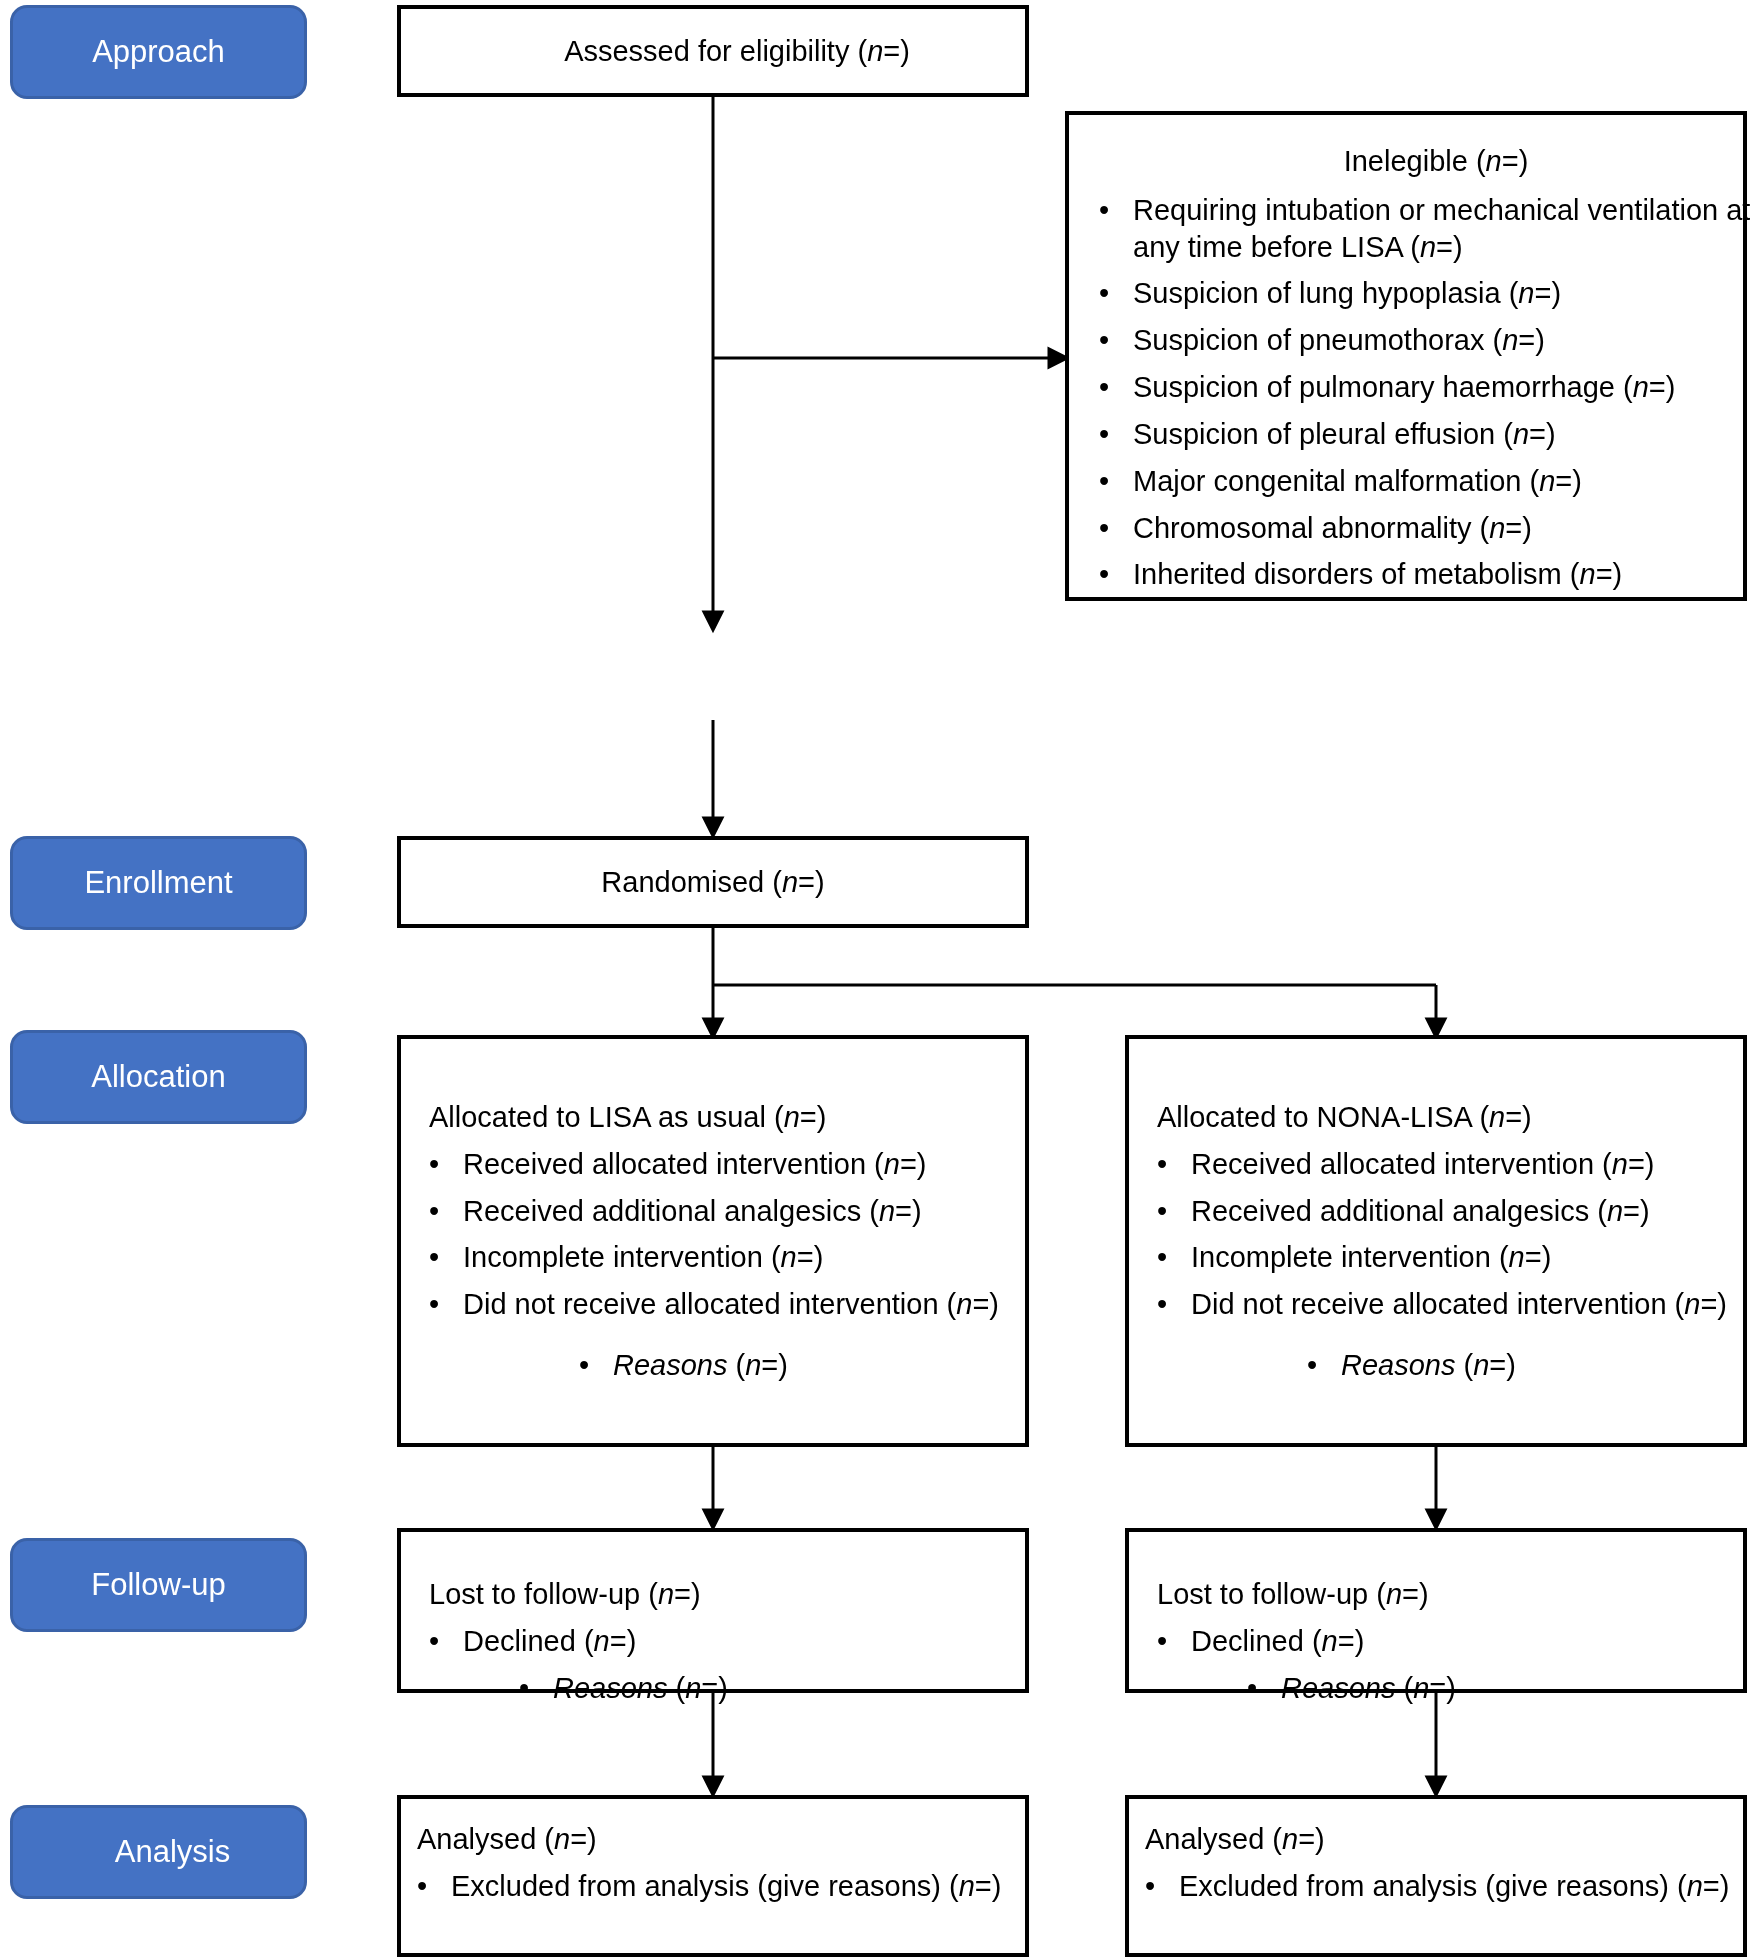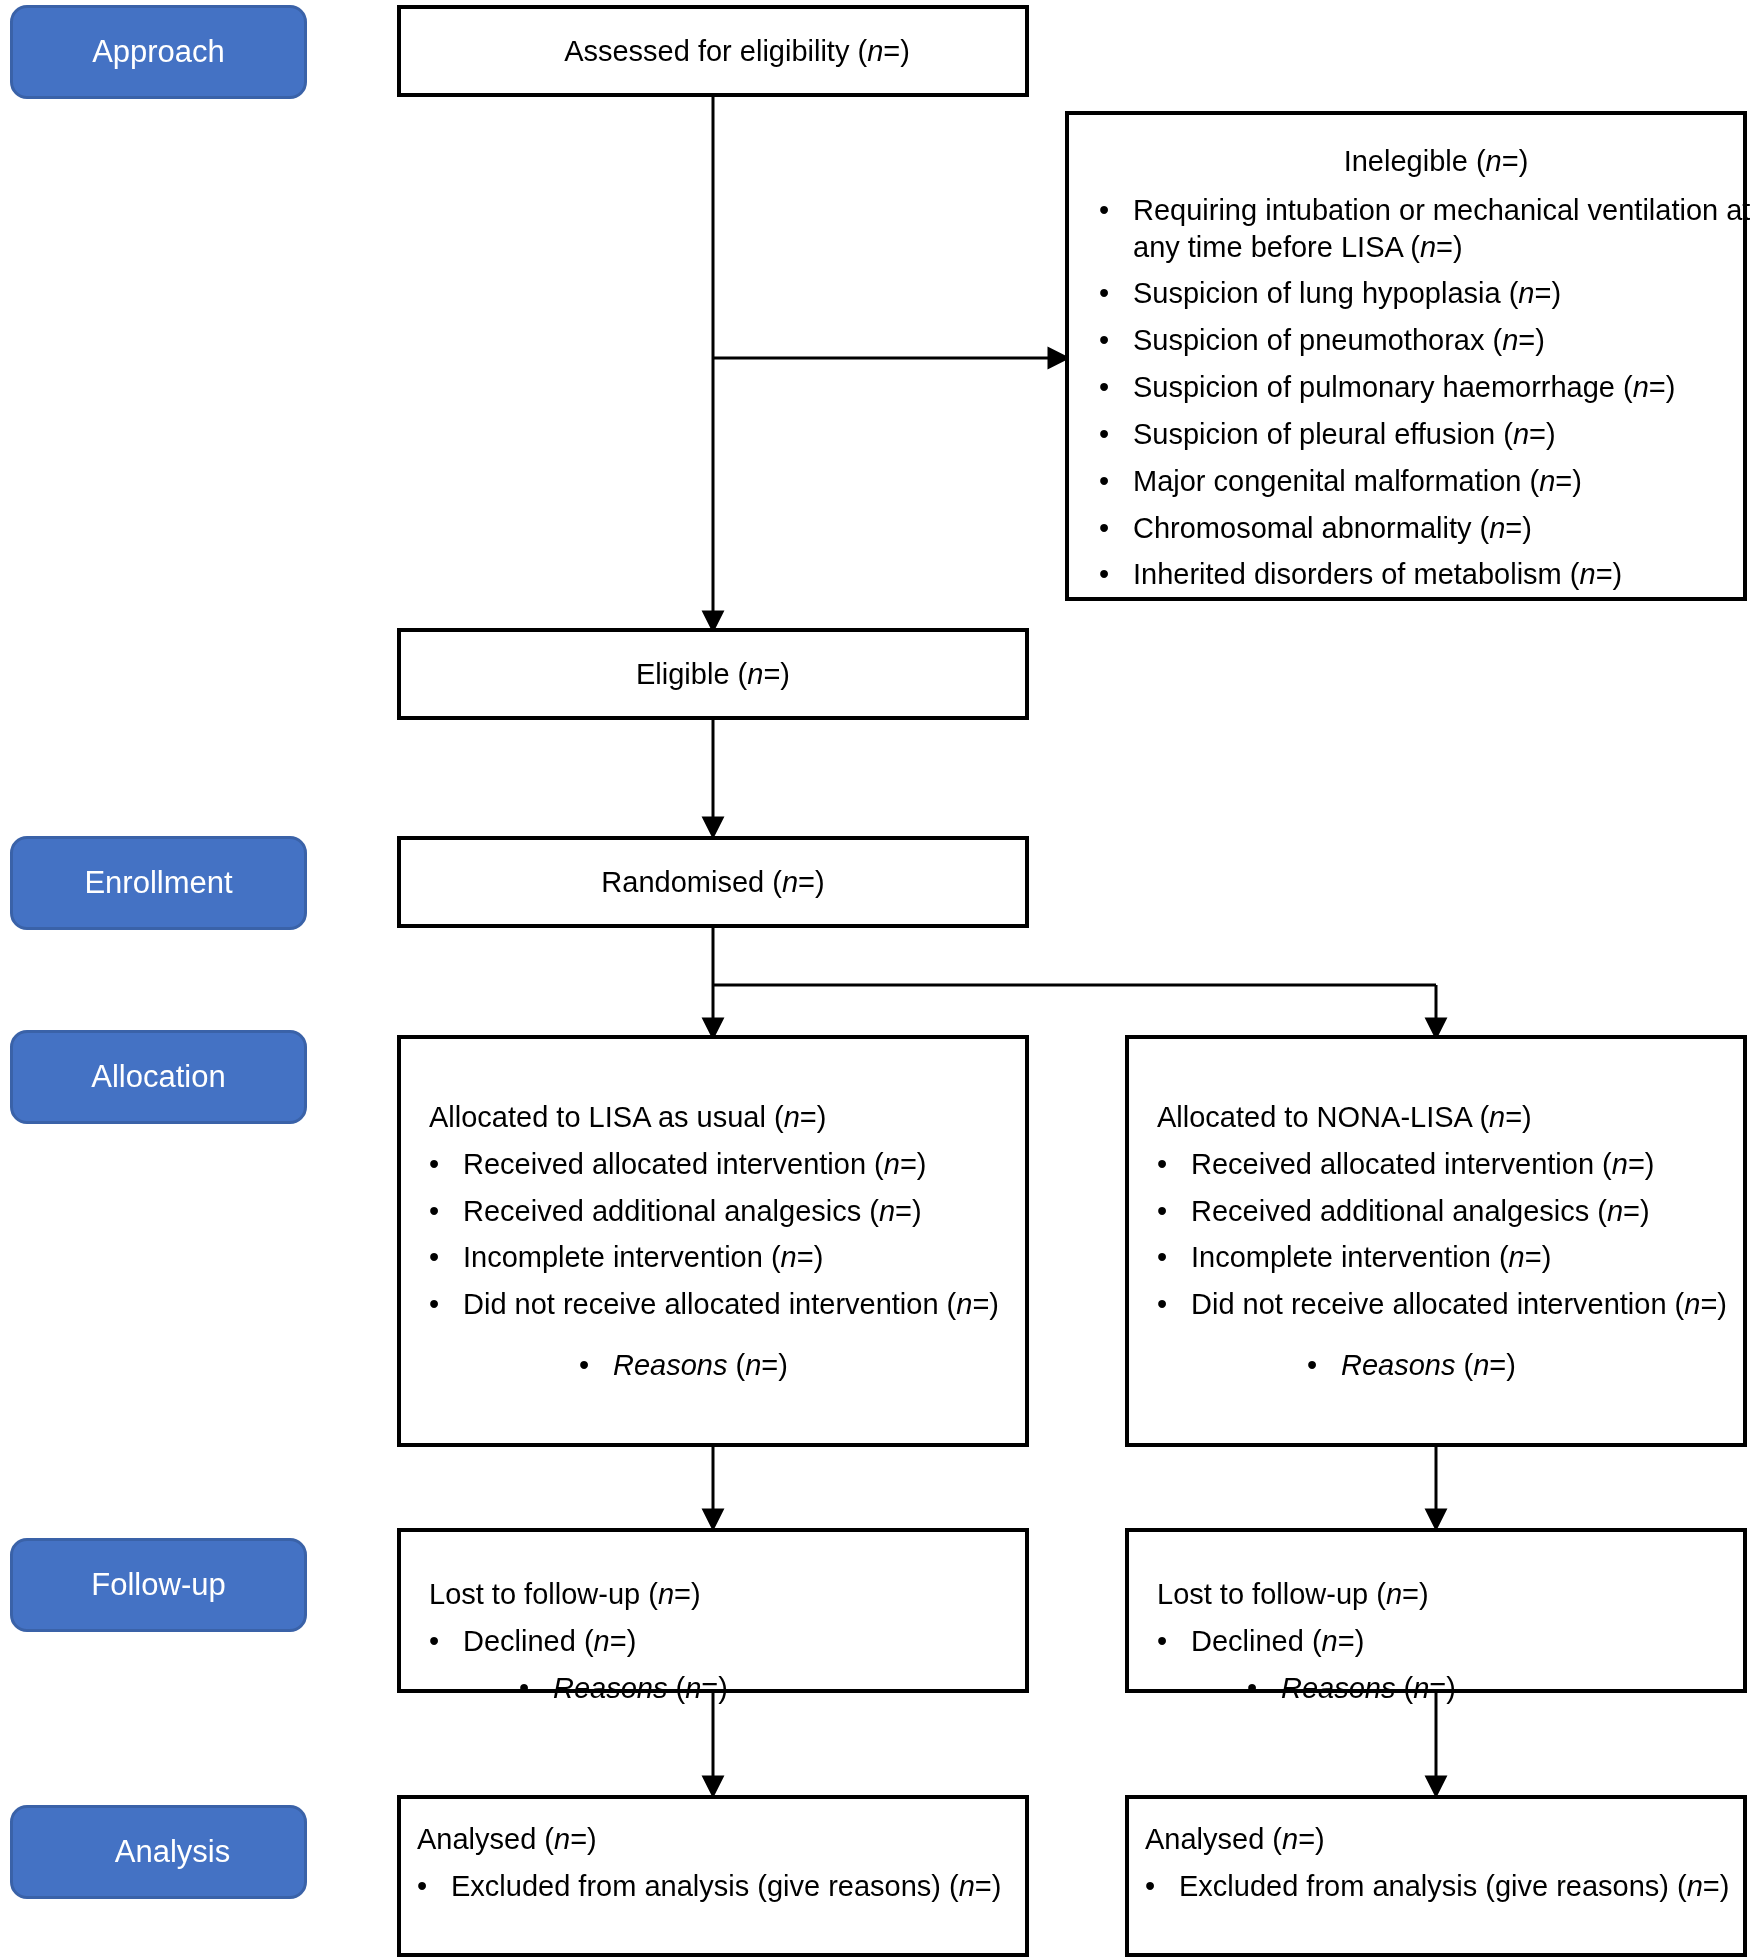--- a/index.html
+++ b/index.html
@@ -128,25 +128,20 @@
         <div class="line b"><span class="dot">•</span><span class="txt">Requiring intubation or mechanical ventilation at any time before LISA</span><span class="nsuf"> (<i>n</i>=)</span></div>
         <div class="line b"><span class="dot">•</span><span class="txt">Suspicion of lung hypoplasia</span><span class="nsuf"> (<i>n</i>=)</span></div>
         <div class="line b"><span class="dot">•</span><span class="txt">Suspicion of pneumothorax</span><span class="nsuf"> (<i>n</i>=)</span></div>
         <div class="line b"><span class="dot">•</span><span class="txt">Suspicion of pulmonary haemorrhage</span><span class="nsuf"> (<i>n</i>=)</span></div>
         <div class="line b"><span class="dot">•</span><span class="txt">Suspicion of pleural effusion</span><span class="nsuf"> (<i>n</i>=)</span></div>
         <div class="line b"><span class="dot">•</span><span class="txt">Major congenital malformation</span><span class="nsuf"> (<i>n</i>=)</span></div>
         <div class="line b"><span class="dot">•</span><span class="txt">Chromosomal abnormality</span><span class="nsuf"> (<i>n</i>=)</span></div>
         <div class="line b"><span class="dot">•</span><span class="txt">Inherited disorders of metabolism</span><span class="nsuf"> (<i>n</i>=)</span></div>
       </div>
     </div>
-  <div class="box center" id="box-eligible">
-      <div class="lines">
-        <div class="line ctr"><span class="txt">Eligible</span><span class="nsuf"> (<i>n</i>=)</span></div>
-      </div>
-    </div>
   <div class="box center" id="box-randomised">
       <div class="lines">
         <div class="line ctr"><span class="txt">Randomised</span><span class="nsuf"> (<i>n</i>=)</span></div>
       </div>
     </div>
   <div class="box" id="box-alloc-left">
       <div class="lines">
         <div class="line"><span class="txt">Allocated to LISA as usual</span><span class="nsuf"> (<i>n</i>=)</span></div>
         <div class="line b"><span class="dot">•</span><span class="txt">Received allocated intervention</span><span class="nsuf"> (<i>n</i>=)</span></div>
         <div class="line b"><span class="dot">•</span><span class="txt">Received additional analgesics</span><span class="nsuf"> (<i>n</i>=)</span></div>

